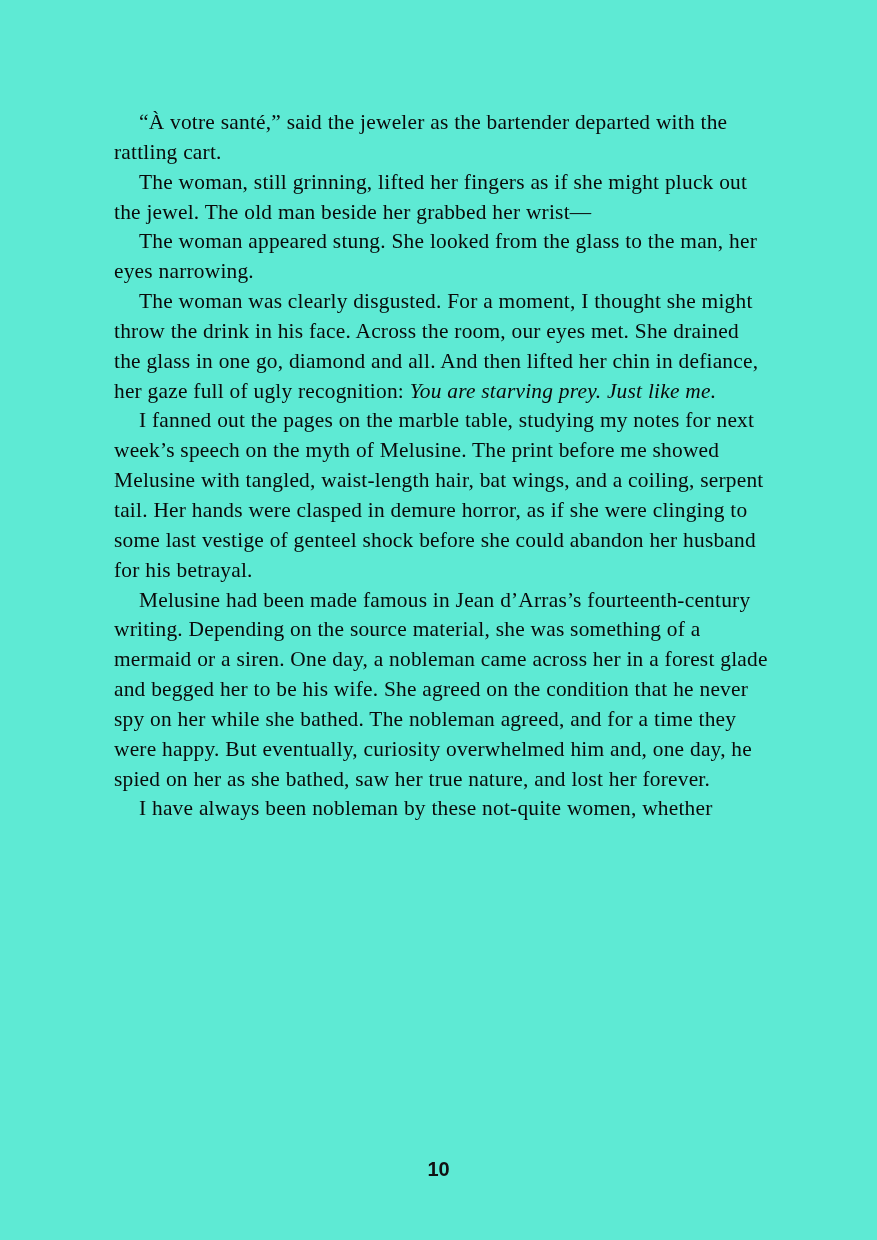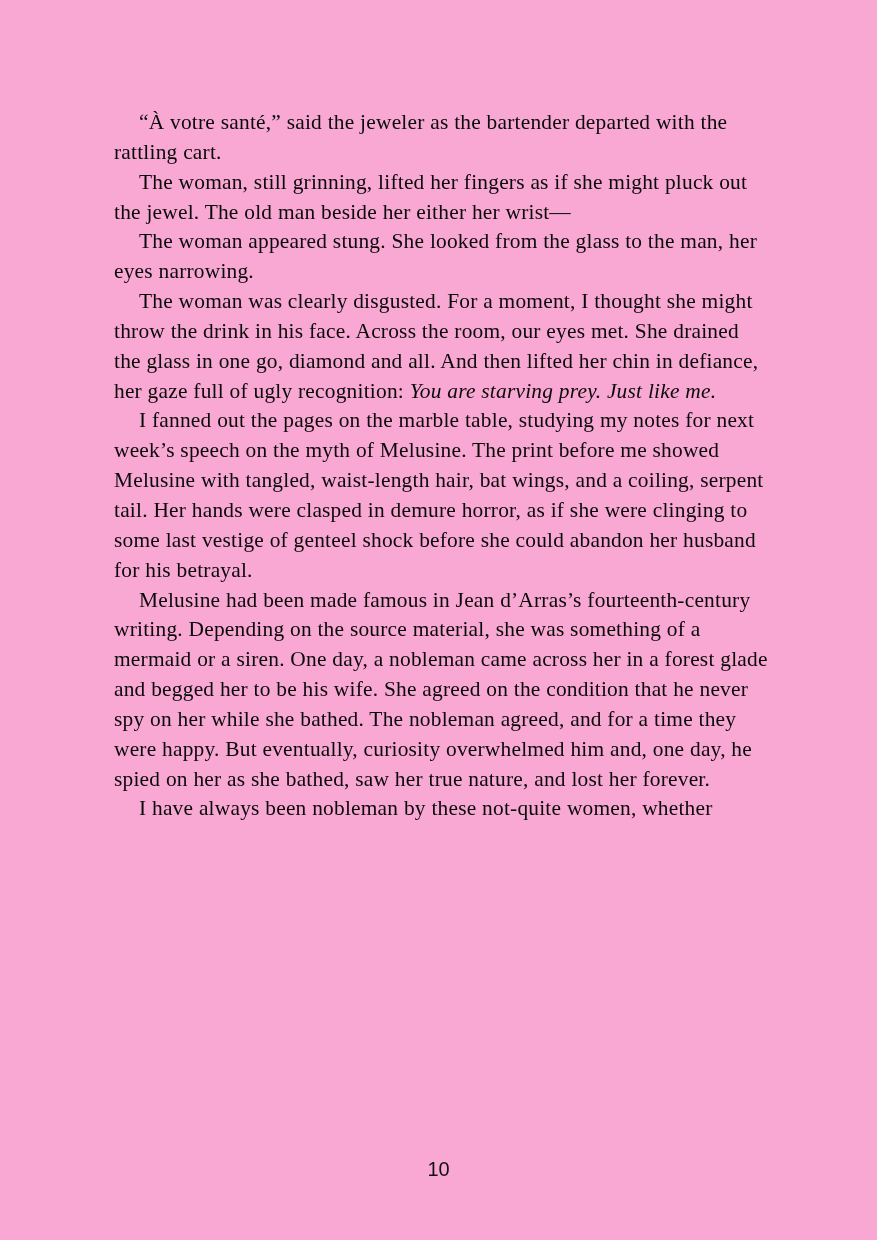--- a/index.html
+++ b/index.html
@@ -16,21 +16,21 @@
     color: #000000;
     -webkit-font-smoothing: antialiased;
   }
 
   .page {
     position: absolute;
     top: 0;
     left: 0;
     width: 877px;
     height: 1240px;
-    background: #f9a8d4;
+    background: #5eead4;
   }
 
   .text-block {
     position: absolute;
     left: 114px;
     top: 108px;
     width: 656px;
   }
 
   p.para {
@@ -52,35 +52,35 @@
   }
 
   .folio {
     position: absolute;
     left: 0;
     top: 1157px;
     width: 877px;
     text-align: center;
     font-family: "Liberation Sans", "DejaVu Sans", sans-serif;
     font-size: 20px;
-    font-weight: 400;
+    font-weight: 700;
     line-height: 24px;
     color: #111111;
   }
 </style>
 </head>
 <body>
 
 <div class="page">
 
   <div class="text-block">
 
     <p class="para">“À votre santé,” said the jeweler as the bartender departed with the rattling cart.</p>
 
-    <p class="para">The woman, still grinning, lifted her fingers as if she might pluck out the jewel. The old man beside her either her wrist—</p>
+    <p class="para">The woman, still grinning, lifted her fingers as if she might pluck out the jewel. The old man beside her grabbed her wrist—</p>
 
 
     <p class="para">The woman appeared stung. She looked from the glass to the man, her eyes narrowing.</p>
 
 
     <p class="para"><span>The woman was clearly disgusted. For a moment, I thought she might throw the drink in his face. Across the room, our eyes met. She drained the glass in one go, diamond and all. And then lifted her chin in defiance, her gaze full of ugly recognition: </span><em>You are starving prey. Just like me.</em><span></span></p>
 
 
     <p class="para">I fanned out the pages on the marble table, studying my notes for next week’s speech on the myth of Melusine. The print before me showed Melusine with tangled, waist-length hair, bat wings, and a coiling, serpent tail. Her hands were clasped in demure horror, as if she were clinging to some last vestige of genteel shock before she could abandon her husband for his betrayal.</p>
 

